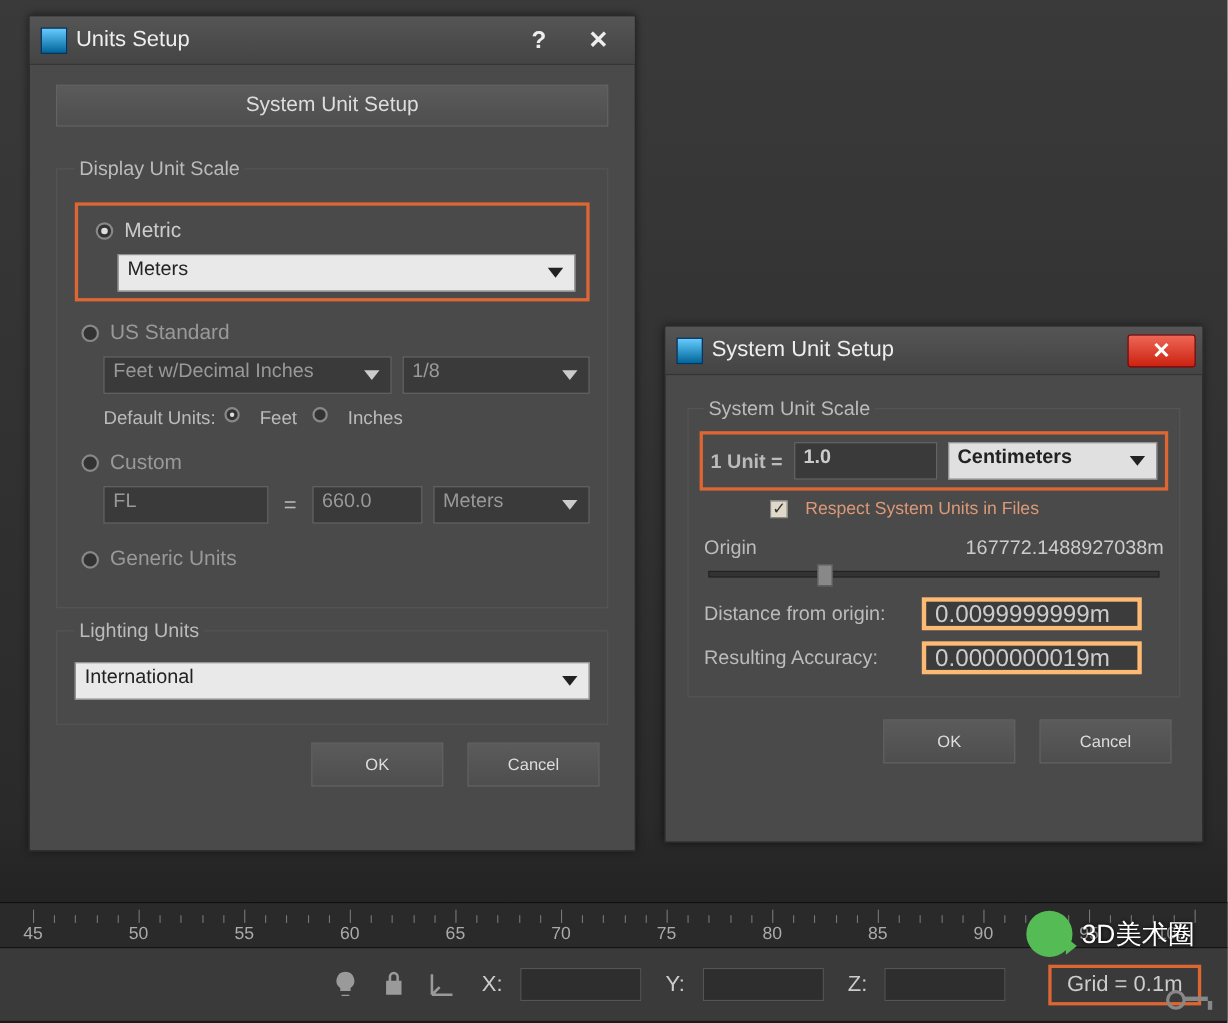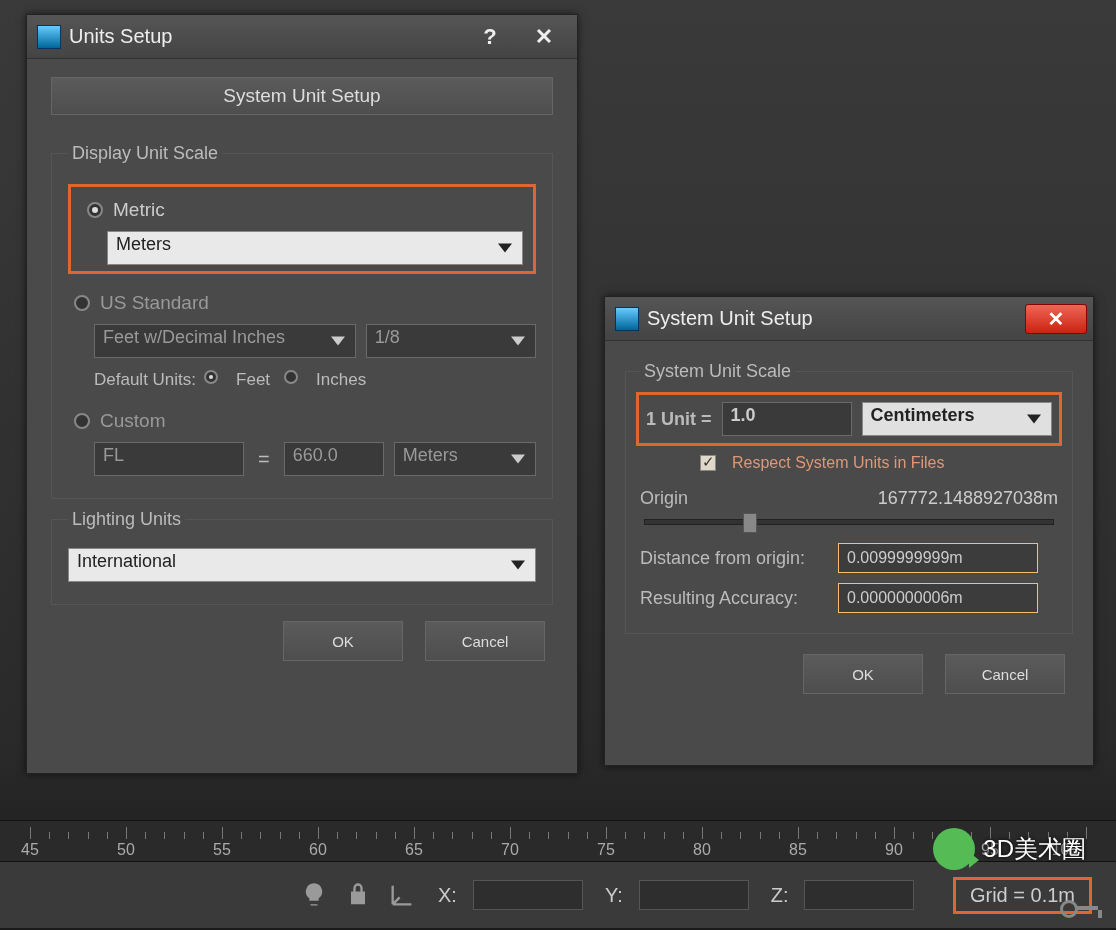--- a/index.html
+++ b/index.html
@@ -81,23 +81,23 @@
 
 
 .slider-track {
   height: 6px; background: #333; border: 1px solid #222; margin: 10px 4px; position: relative;
 }
 .slider-thumb {
   position: absolute; top: -7px; width: 14px; height: 20px;
   background: #888; border: 1px solid #555; left: 24%;
 }
 .val-readout {
-  background: #3c3c3c; border: 1px solid #fdba74; height: 30px;
+  background: #3c3c3c; border: 4px solid #fdba74; height: 30px;
   min-width: 200px; display: inline-flex; align-items: center; padding: 0 8px;
-  color: #ccc; font-size: 16px;
+  color: #ccc; font-size: 22px;
 }
 .lbl { color: #bbb; font-size: 18px; }
 .check { width: 16px; height: 16px; border: 1px solid #888; background: #e0d8c8; margin-right: 6px; position: relative; }
 .check::after { content: "✓"; position: absolute; top: -3px; left: 1px; color: #333; font-size: 15px; }
 
 
 .ruler {
   position: absolute; left: 0; right: 0; top: 820px; height: 42px;
   background: #2a2a2a; border-top: 1px solid #111; border-bottom: 1px solid #111;
   display: flex; align-items: flex-end; color: #aaa; font-size: 16px;
@@ -210,20 +210,24 @@
         <span class="eqsign">=</span>
         <div class="txtbox dark disabled" style="width:100px;">
           <span>660.0</span>
         </div>
         <div class="select dark disabled" style="flex:1;">
           <span>Meters</span>
           <span class="caret"></span>
         </div>
       </div>
 
+      <div class="radio-row disabled" style="margin-top:22px;">
+        <span class="radio"></span>
+        <span>Generic Units</span>
+      </div>
     </fieldset>
 
     <fieldset style="margin-top:10px;">
       <legend>Lighting Units</legend>
       <div class="select">
         <span>International</span>
         <span class="caret"></span>
       </div>
     </fieldset>
 
@@ -271,21 +275,21 @@
 
       <div class="row" style="margin-top:18px; gap:8px;">
         <span class="lbl" style="width:190px;">Distance from origin:</span>
         <div class="val-readout">
           <span>0.0099999999m</span>
         </div>
       </div>
       <div class="row" style="margin-top:10px; gap:8px;">
         <span class="lbl" style="width:190px;">Resulting Accuracy:</span>
         <div class="val-readout">
-          <span>0.0000000006m</span>
+          <span>0.0000000019m</span>
         </div>
       </div>
     </fieldset>
 
     <div class="btn-row" style="margin-top:20px;">
       <button class="btn">OK</button>
       <button class="btn">Cancel</button>
     </div>
   </div>
 </div>

